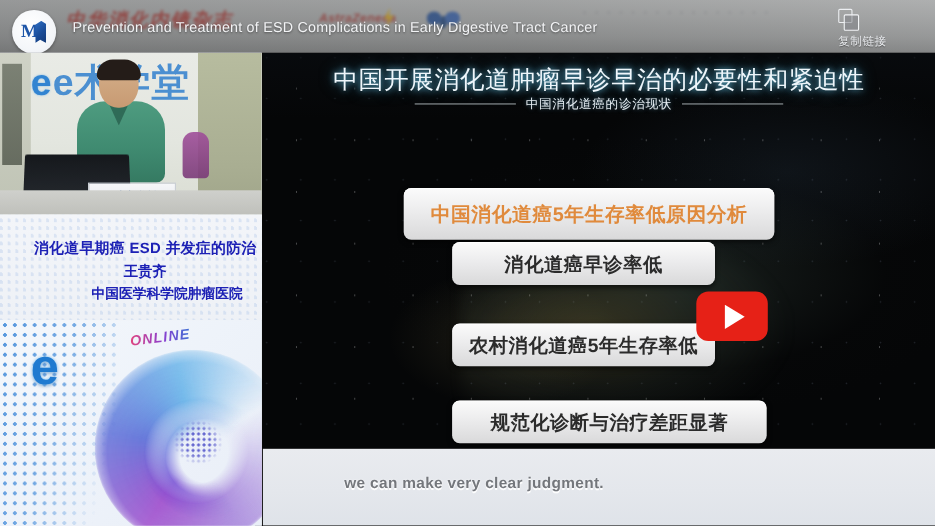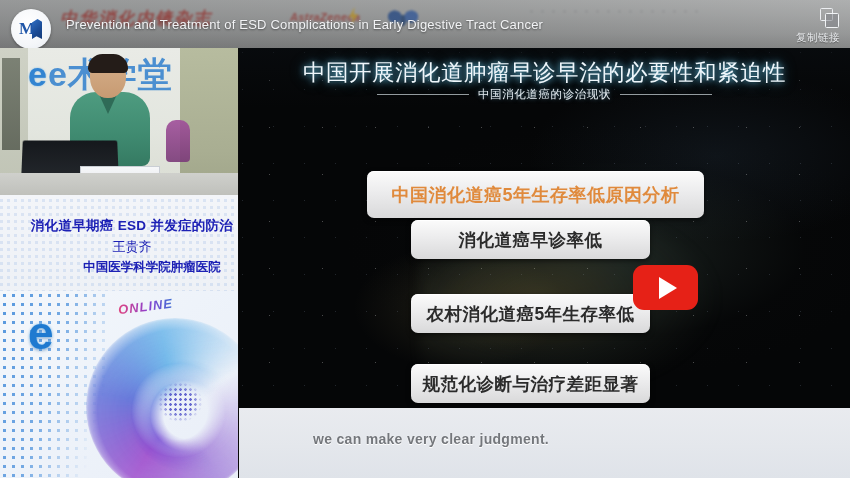--- a/index.html
+++ b/index.html
@@ -123,21 +123,21 @@
       linear-gradient(180deg,#f3f5f9 0%, #eef1f6 100%);
     display: flex; flex-direction: column;
     align-items: center; justify-content: center;
     gap: 3px;
     padding-top: 6px;
   }
   .tb-line1 {
     font-size: 13.5px; font-weight: 700; color: #1d21b5;
     letter-spacing: .3px; white-space: nowrap;
   }
-  .tb-line2 { font-size: 13px; font-weight: 400; color: #1d21b5; }
+  .tb-line2 { font-size: 13px; font-weight: 700; color: #1d21b5; }
   .tb-line3 { font-size: 12.5px; font-weight: 700; color: #1d21b5; margin-left: 40px; }
 
   
   .brand-card {
     position: absolute; left: 0; top: 291px;
     width: 238px; height: 187px;
     background: linear-gradient(140deg,#f4f7fb 0%, #eef3fa 45%, #e9eef7 100%);
     overflow: hidden;
   }
   .dots-left {
@@ -284,21 +284,21 @@
     left: 172px; top: 172px; width: 239px; height: 39px;
     font-size: 17.5px; color: #2b2b2b;
     letter-spacing: .5px;
   }
   .pill-3 {
     left: 172px; top: 246px; width: 239px; height: 39px;
     font-size: 17.5px; color: #2b2b2b;
     letter-spacing: .5px;
   }
   .pill-4 {
-    left: 172px; top: 316px; width: 239px; height: 39px;
+    left: 172px; top: 316px; width: 286px; height: 39px;
     font-size: 17.5px; color: #2b2b2b;
     letter-spacing: .5px;
   }
 
   
   .play-btn {
     position: absolute; left: 394px; top: 217px;
     width: 65px; height: 45px;
     background: #e62117;
     border-radius: 11px;
@@ -408,21 +408,21 @@
   .logo-bar {
     position: absolute; left: 13px; top: 0;
     width: 10px; height: 20px;
     background: linear-gradient(135deg,#2f6fc4 0%, #1b4c97 55%, #143a77 100%);
     clip-path: polygon(0 18%, 55% 0, 100% 14%, 100% 100%, 45% 86%, 0 100%);
   }
   .copy-link {
     position: absolute; right: 10px; top: 4px;
     width: 78px; height: 44px;
     display: flex; flex-direction: column;
-    align-items: flex-end; justify-content: center; gap: 3px;
+    align-items: flex-start; justify-content: center; gap: 3px;
     cursor: pointer; z-index: 5;
   }
   .copy-icon { width: 20px; height: 20px; position: relative; }
   .copy-icon .sq-back {
     position: absolute; left: 0; top: 0;
     width: 13px; height: 13px;
     border: 1.6px solid #eceef1; border-radius: 1.5px;
   }
   .copy-icon .sq-front {
     position: absolute; left: 5px; top: 5px;

